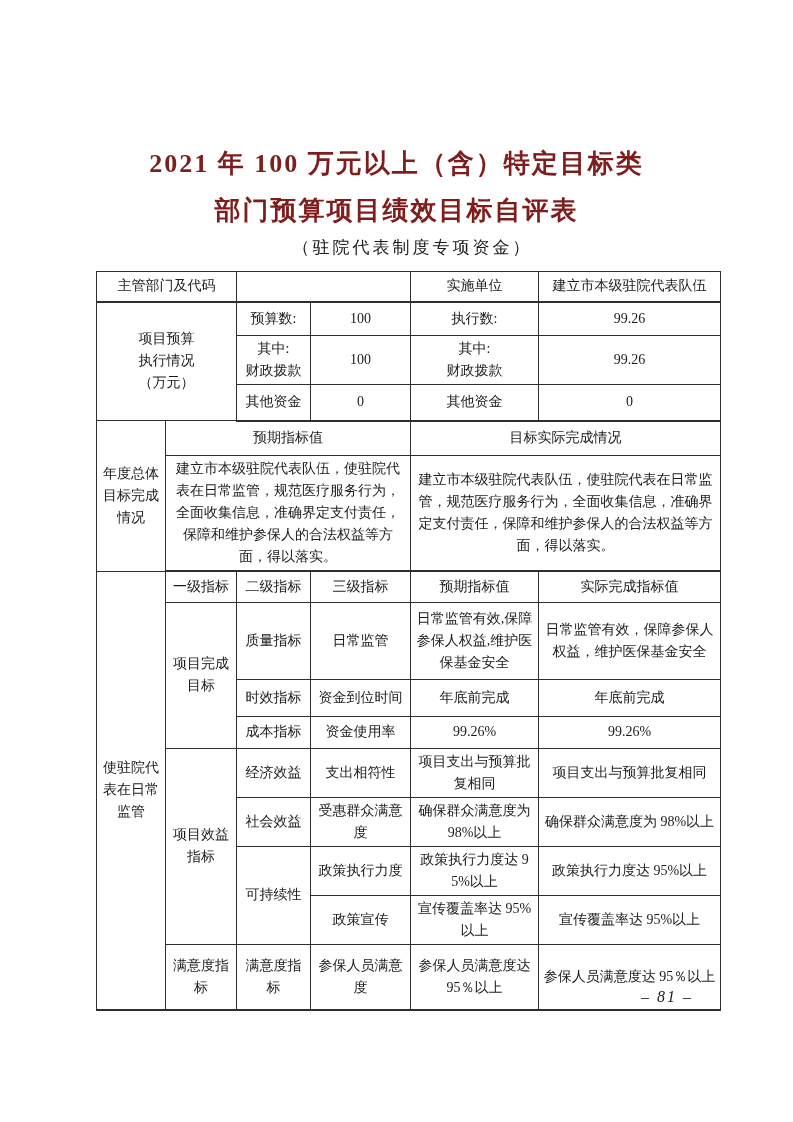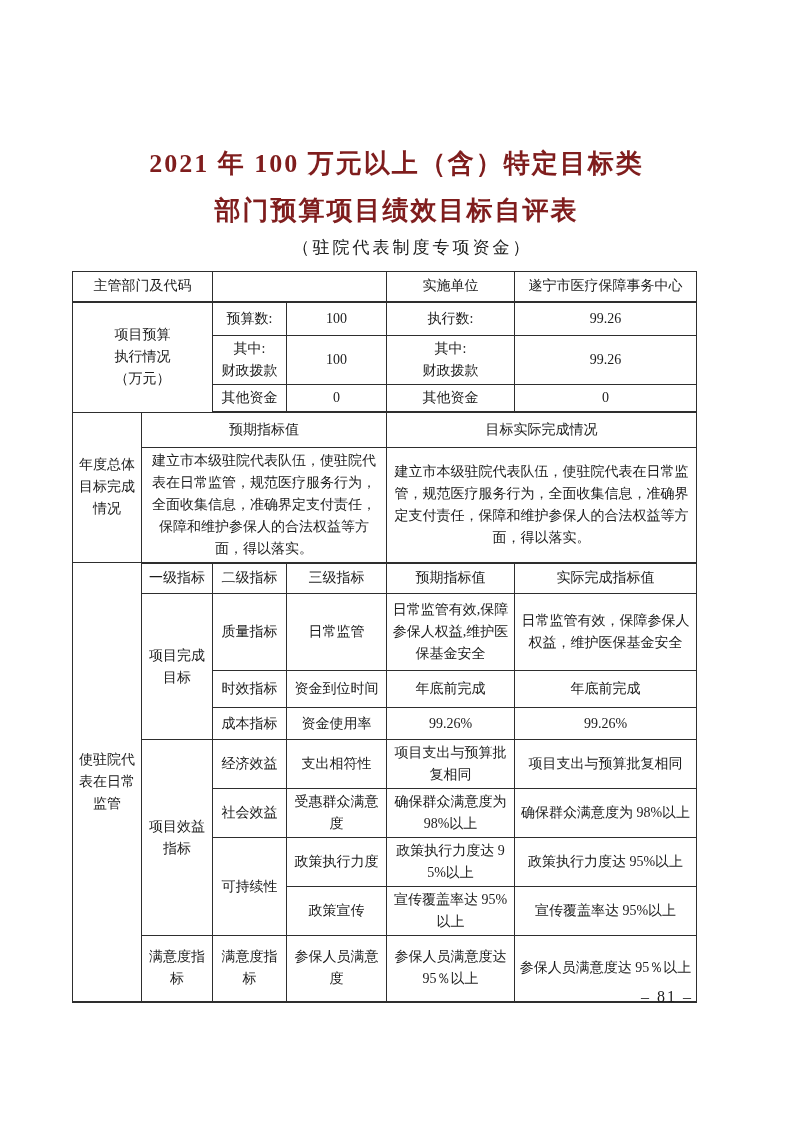--- a/index.html
+++ b/index.html
@@ -13,37 +13,37 @@
     font-weight:bold;font-size:26px;letter-spacing:2px;color:#7f1d1d;
     white-space:nowrap;
   }
   .title.l1{top:146px;}
   .title.l2{top:193px;}
   .subtitle{
     position:absolute;top:236px;left:0;width:793px;text-align:center;
     font-size:17px;letter-spacing:3px;color:#1b1b1b;padding-left:16px;
   }
   table.tbl{
-    position:absolute;left:72px;top:271px;width:624px;
+    position:absolute;left:96px;top:271px;width:624px;
     border-collapse:collapse;table-layout:fixed;
     border:1px solid #2e2e2e;border-bottom-width:2px;
   }
   table.tbl td{
     border:1px solid #2e2e2e;
     font-size:14px;line-height:22px;
     text-align:center;vertical-align:middle;
     padding:2px 4px;color:#1b1b1b;
     word-break:break-all;overflow:hidden;
   }
   tr.sec td{border-bottom-width:2px;}
   td.lbl{text-align:left;padding-left:7px;}
   td.pre{white-space:pre-line;}
   .pagenum{
     position:absolute;top:988px;right:100px;
-    font-size:16px;letter-spacing:2px;color:#1b1b1b;
+    font-size:16px;letter-spacing:2px;color:#1b1b1b;font-style:italic;
   }
 </style>
 </head>
 <body>
 
 <div>
 
   <div class="title l1">2021 年 100 万元以上（含）特定目标类</div>
   <div class="title l2">部门预算项目绩效目标自评表</div>
   <div class="subtitle">（驻院代表制度专项资金）</div>
@@ -56,41 +56,41 @@
       <col style="width:100px">
         <col style="width:128px">
         <col style="width:182px">
     </colgroup>
     <tbody>
 
       <tr style="height:30px" class="sec">
         <td colspan="2">主管部门及代码</td>
         <td colspan="2"></td>
         <td>实施单位</td>
-        <td>遂宁市医疗保障事务中心</td>
+        <td>建立市本级驻院代表队伍</td>
       </tr>
 
       <tr style="height:34px">
         <td colspan="2" rowspan="3" class="pre">项目预算
 执行情况
 （万元）</td>
         <td class="lbl">预算数:</td>
         <td>100</td>
         <td>执行数:</td>
         <td>99.26</td>
       </tr>
       <tr style="height:46px">
         <td class="lbl pre">其中:
 财政拨款</td>
         <td>100</td>
         <td class="pre">其中:
 财政拨款</td>
         <td>99.26</td>
       </tr>
-      <tr style="height:27px" class="sec">
+      <tr style="height:36px" class="sec">
         <td class="lbl">其他资金</td>
         <td>0</td>
         <td>其他资金</td>
         <td>0</td>
       </tr>
 
       <tr style="height:35px">
         <td rowspan="2">年度总体目标完成情况</td>
         <td colspan="3">预期指标值</td>
         <td colspan="2">目标实际完成情况</td>

